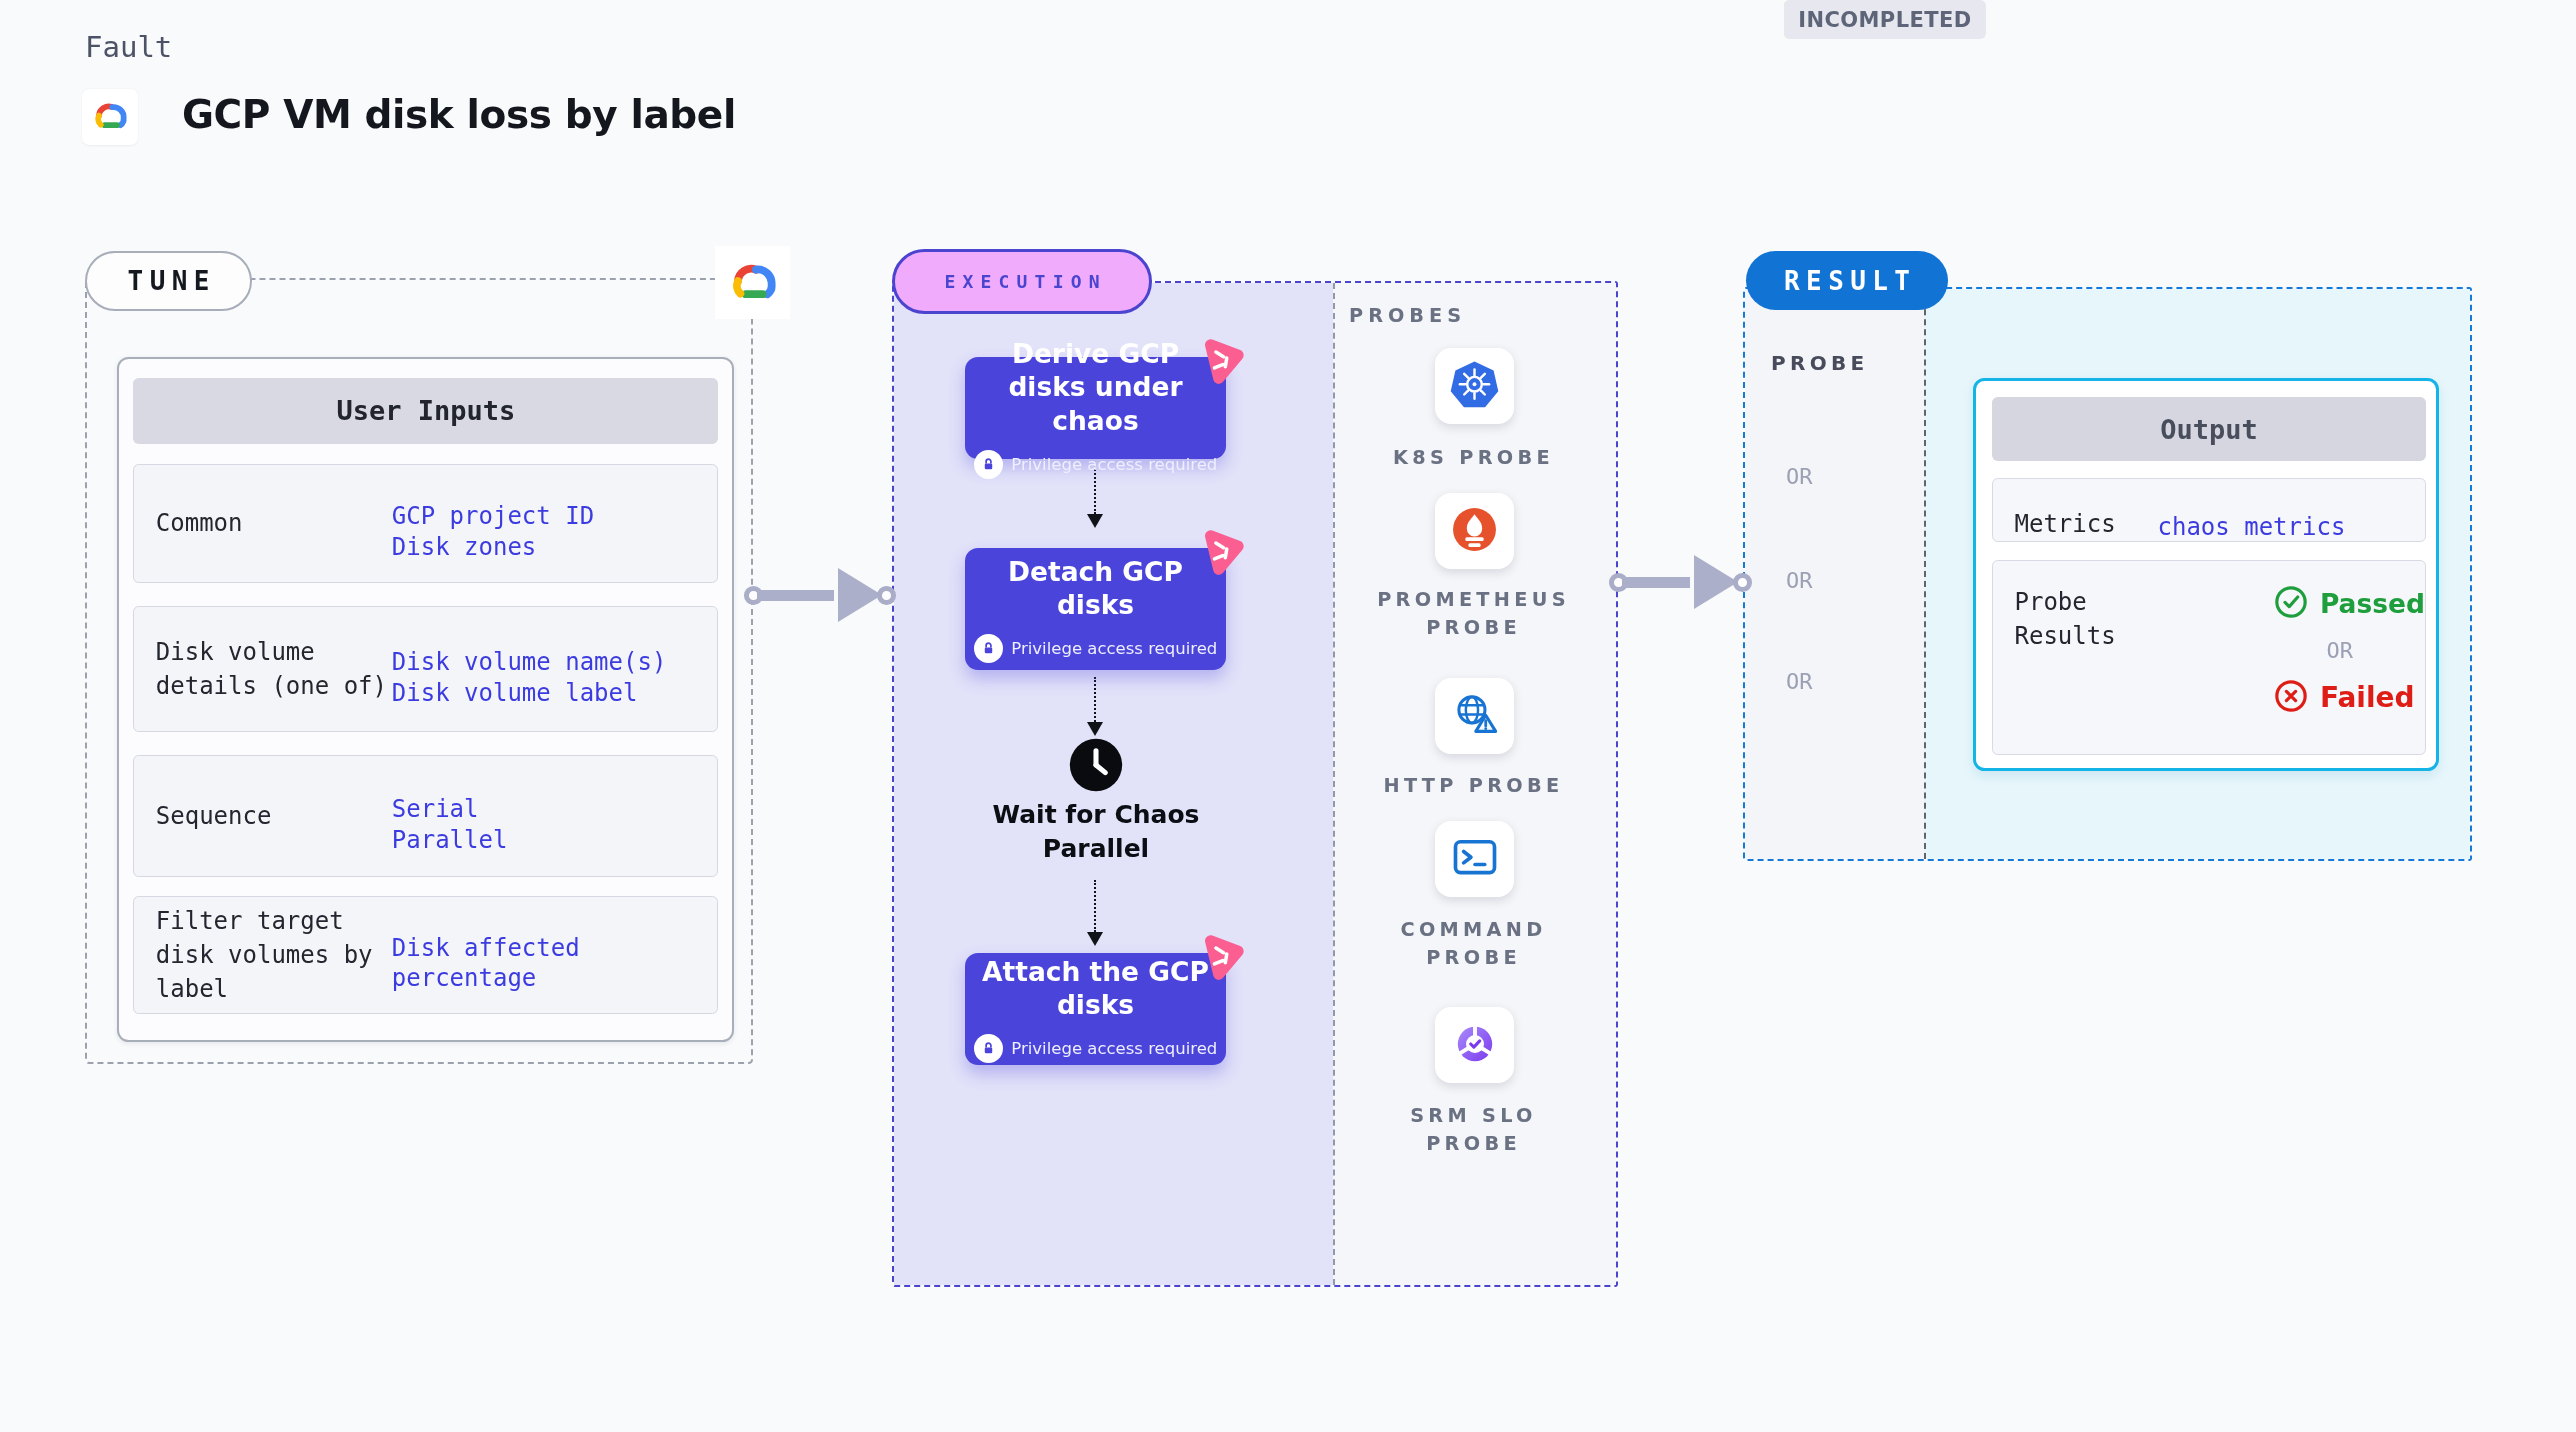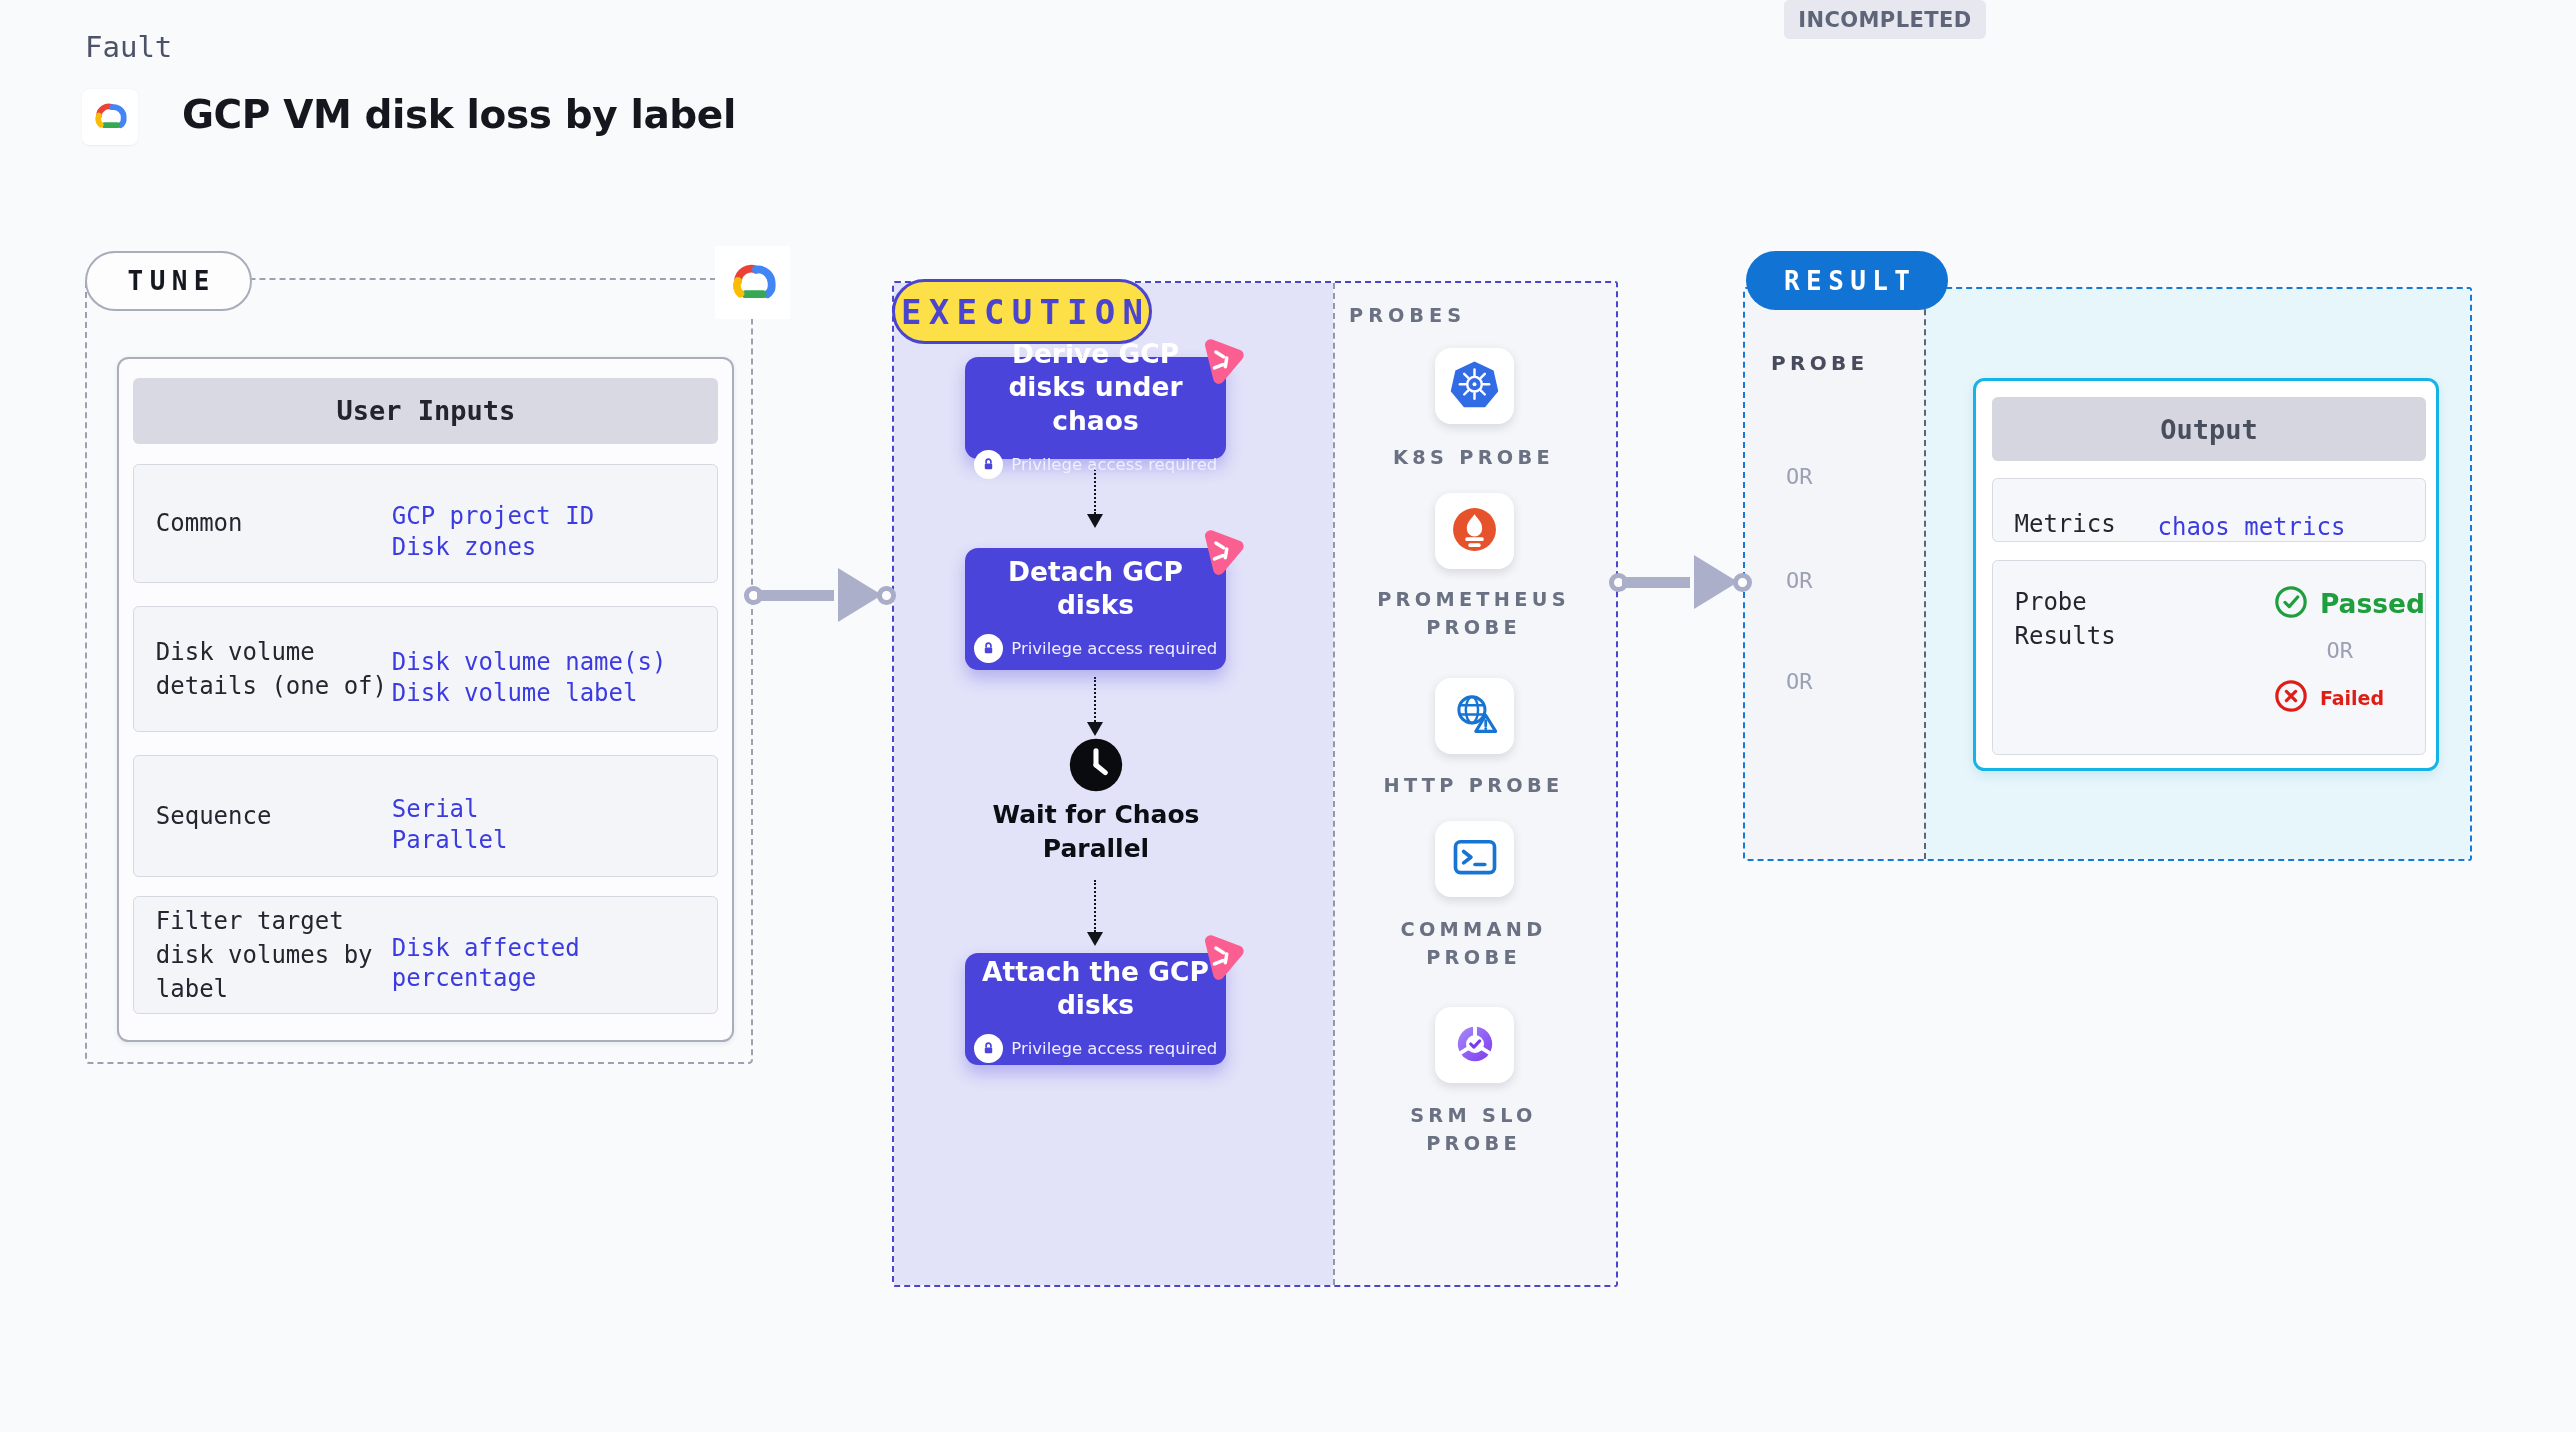--- a/index.html
+++ b/index.html
@@ -15,22 +15,22 @@
   .eyebrow{left:85px;top:30px;font-size:29px;color:#4C5366;font-weight:500;}
   .logo-chip{left:82px;top:89px;width:56px;height:56px;background:#fff;border-radius:7.2px;
     display:flex;align-items:center;justify-content:center;box-shadow:0 0.7px 2.1px rgba(0,0,0,.06);}
   .page-title{left:182px;top:92px;font-size:39px;font-weight:bold;color:#14171D;letter-spacing:-0.4px;}
 
   
   .pill{border-radius:34px;display:flex;align-items:center;justify-content:center;
     font-weight:bold;z-index:30;}
   .pill-tune{left:85px;top:251px;width:163px;height:56px;background:#FDFDFE;border:2.9px solid #A7ADB9;
     font-size:26px;color:#15181F;letter-spacing:6.4px;text-indent:6.4px;}
-  .pill-exec{left:892px;top:249px;width:254px;height:59px;background:#fde047;border:3.6px solid #4B44CF;
-    font-size:34px;color:#4B44CF;letter-spacing:7.2px;text-indent:7.2px;margin-top:30px;}
+  .pill-exec{left:892px;top:249px;width:254px;height:59px;background:#f0abfc;border:3.6px solid #4B44CF;
+    font-size:18px;color:#4B44CF;letter-spacing:7.2px;text-indent:7.2px;}
   .pill-result{left:1746px;top:251px;width:202px;height:59px;background:#1173D4;border:none;
     font-size:26px;color:#FFFFFF;letter-spacing:6.4px;text-indent:6.4px;}
 
   
   .tune-box{left:85px;top:278px;width:664px;height:782px;border:2.1px dashed #9BA1AD;border-radius:4.3px;}
   .gcp-chip-small{left:715px;top:246px;width:75px;height:73px;background:#fff;
     display:flex;align-items:center;justify-content:center;z-index:20;}
   .ui-card{left:117px;top:357px;width:613px;height:681px;background:#FCFCFE;border:2.9px solid #A9AFBA;
     border-radius:11.5px;box-shadow:0 1.4px 5.7px rgba(20,25,40,.08);}
   .ui-head{left:14.3px;top:18.6px;width:585px;height:66px;background:#D8D9E3;border-radius:5.7px;
@@ -97,21 +97,21 @@
     box-sizing:border-box;}
   .out-row .lbl{font-size:24px;color:#23262F;line-height:1.42;}
   .metrics-row{top:97px;height:64px;display:flex;align-items:flex-end;padding-left:21.5px;}
   .metrics-row .lbl{flex:0 0 143px;}
   .metrics-val{font-size:24px;color:#3B3BE0;}
   .probe-res-row{top:179px;height:195px;padding:24px 0 0 21.5px;display:flex;justify-content:space-between;}
   .probe-res-row .lbl{flex:0 0 143px;}
   .pr-vals{display:flex;flex-direction:column;gap:16px;}
   .pr-line{display:flex;align-items:center;gap:11.5px;}
   .pr-passed{font-size:26.5px;font-weight:bold;color:#1E9E3C;}
-  .pr-failed{font-size:19px;font-weight:bold;color:#DE1E16;}
+  .pr-failed{font-size:28px;font-weight:bold;color:#DE1E16;}
   .pr-or{margin-left:52px;font-size:22px;color:#9BA0B4;}
 </style>
 </head>
 <body>
 
 <div id="canvas">
 
   <div class="abs eyebrow mono">Fault</div>
   <div class="abs logo-chip">
     <span>

